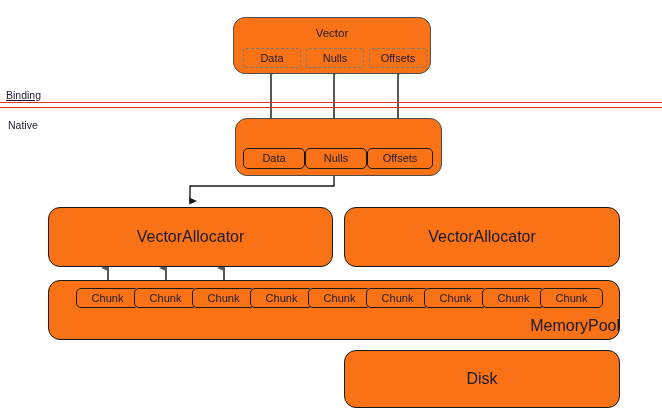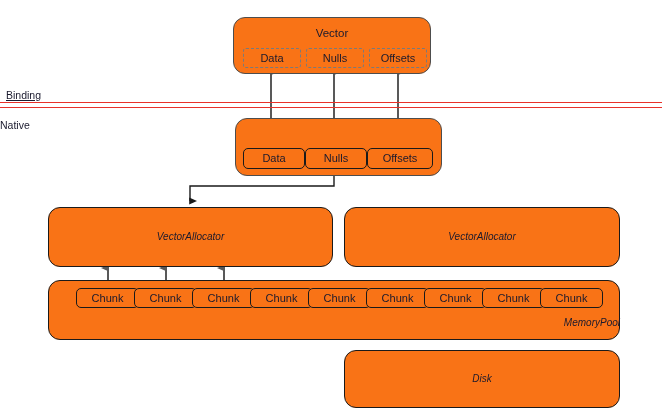--- a/index.html
+++ b/index.html
@@ -52,25 +52,24 @@
   }
 
   .box-title {
     position: absolute;
     font-size: 11.5px;
     line-height: 1;
     white-space: nowrap;
     color: #1a1a2e;
   }
   .centered-label {
-    font-size: 10px;
-    line-height: 1;
-    white-space: nowrap;
-    color: #1a1a2e;
-    font-style: italic;
+    font-size: 16px;
+    line-height: 1;
+    white-space: nowrap;
+    color: #1a1a2e;
   }
   .chunk-label {
     font-size: 11px;
     line-height: 1;
     white-space: nowrap;
     color: #1a1a2e;
   }
   .slot-label {
     font-size: 11px;
     line-height: 1;
@@ -159,21 +158,21 @@
   <div class="box dashed-sm" style="left:306px; top:48px; width:58px; height:20px;">
     <span class="slot-label">Nulls</span>
   </div>
   <div class="box dashed-sm" style="left:369px; top:48px; width:58px; height:20px;">
     <span class="slot-label">Offsets</span>
   </div>
 
   <div class="band-label" style="left:6px; top:90px;text-decoration:underline;">Binding</div>
   <div class="band-line" style="top:102px;"></div>
   <div class="band-line" style="top:107px;"></div>
-  <div class="band-label" style="left:0; top:120px;text-align:right;">Native</div>
+  <div class="band-label" style="left:8px; top:120px;text-align:right;">Native</div>
 
   <div class="box rounded-lg" style="left:235px; top:118px; width:207px; height:58px;">
   </div>
 
   <div class="box rounded-sm black" style="left:243px; top:148px; width:62px; height:21px;">
     <span class="slot-label">Data</span>
   </div>
   <div class="box rounded-sm black" style="left:305px; top:148px; width:62px; height:21px;">
     <span class="slot-label">Nulls</span>
   </div>

